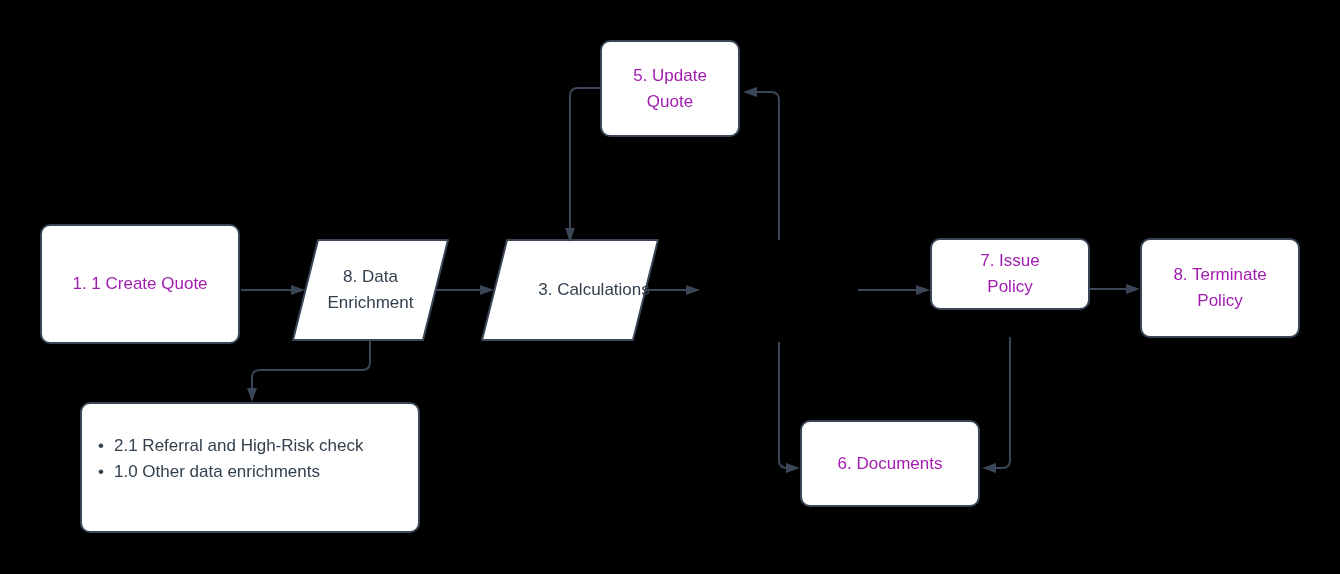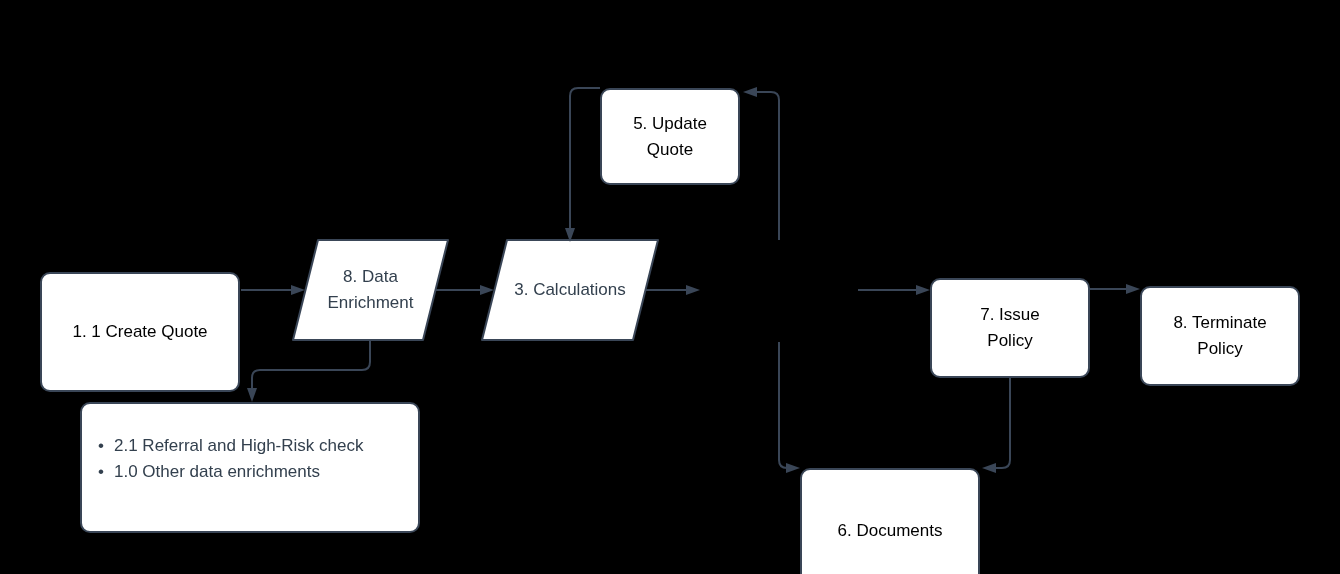--- a/index.html
+++ b/index.html
@@ -20,25 +20,24 @@
   .node {
     position: absolute;
     box-sizing: border-box;
     background: #ffffff;
     border: 2px solid #3a4657;
     border-radius: 10px;
     display: flex;
     align-items: center;
     justify-content: center;
     text-align: center;
-    color: #000000;
+    color: #a21caf;
     font-size: 17px;
     line-height: 26px;
     white-space: pre-line;
-    margin-top: 48px;
   }
   .shape-label {
     position: absolute;
     box-sizing: border-box;
     background: transparent;
     border: none;
     display: flex;
     align-items: center;
     justify-content: center;
     text-align: center;
@@ -102,35 +101,35 @@
 
   <div class="node" style="left:40px; top:224px; width:200px; height:120px;">
     <span>1. 1 Create Quote</span>
   </div>
 
   <div class="shape-label" style="left:293px; top:240px; width:155px; height:100px;">
     <span>8. Data
 Enrichment</span>
   </div>
 
-  <div class="shape-label" style="left:482px; top:240px; width:176px; height:100px;">
+  <div class="shape-label" style="left:506px; top:240px; width:176px; height:100px;">
     <span>3. Calculations</span>
   </div>
 
 
   <div class="node" style="left:600px; top:40px; width:140px; height:97px;">
     <span>5. Update
 Quote</span>
   </div>
 
-  <div class="node" style="left:800px; top:420px; width:180px; height:125px;">
+  <div class="node" style="left:800px; top:420px; width:180px; height:87px;">
     <span>6. Documents</span>
   </div>
 
-  <div class="node" style="left:930px; top:230px; width:160px; height:100px;">
+  <div class="node" style="left:930px; top:238px; width:160px; height:72px;">
     <span>7. Issue
 Policy</span>
   </div>
 
   <div class="node" style="left:1140px; top:238px; width:160px; height:100px;">
     <span>8. Terminate
 Policy</span>
   </div>
 
   <div class="callout" style="left:80px; top:402px; width:340px; height:131px;">

